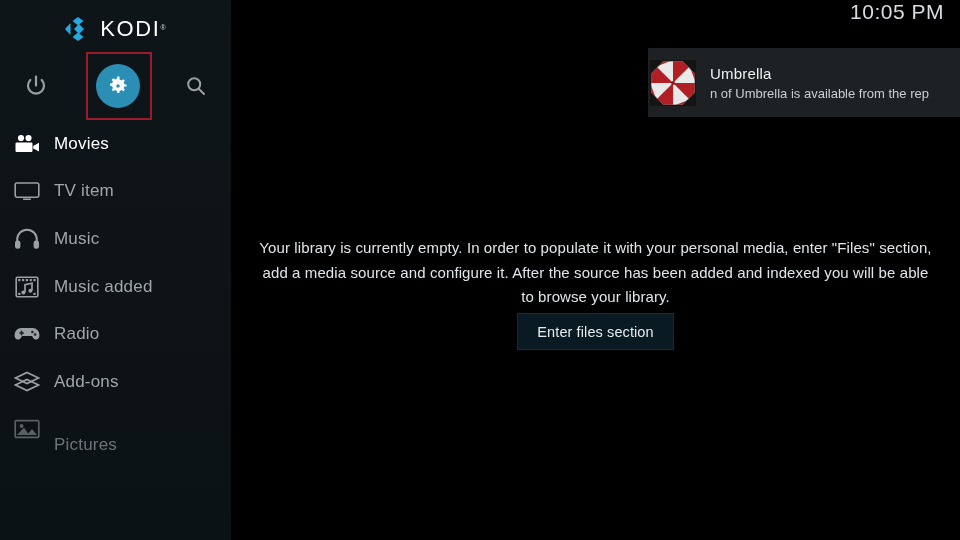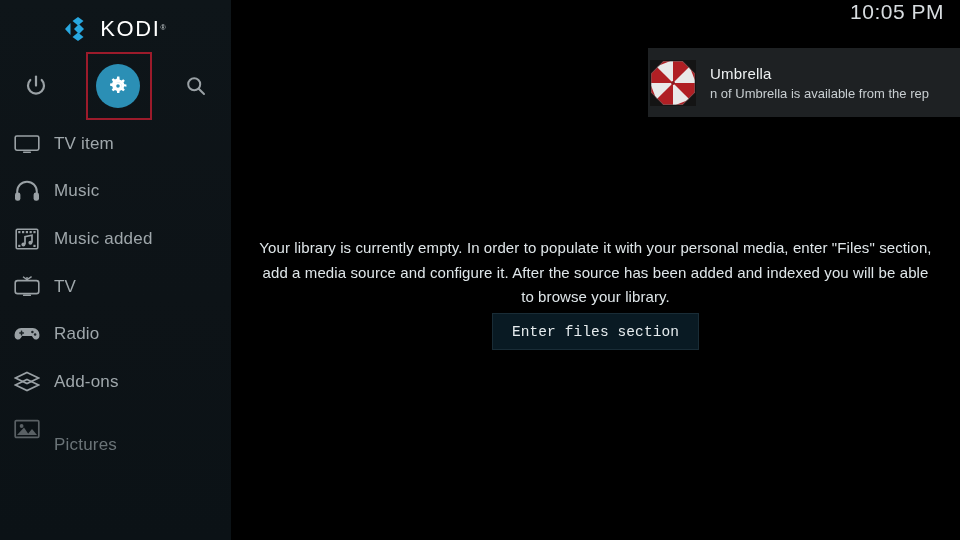--- a/index.html
+++ b/index.html
@@ -117,21 +117,21 @@
     position:absolute; left:231px; top:0; width:729px; height:540px;
     z-index:4; pointer-events:none;
   }
   #empty-msg {
     position:absolute; left:28px; top:236px; width:673px;
     text-align:center; color:#dfe6e9; font-size:15px; line-height:24.5px;
     letter-spacing:0.1px;
   }
   #empty-buttons {
     position:absolute; left:0; top:313px; width:729px;
-    display:flex; justify-content:center; gap:22px; pointer-events:auto;font-family:Liberation Mono, monospace;
+    display:flex; justify-content:center; gap:22px; pointer-events:auto;
   }
   .ebtn {
     height:37px; padding:0 19px;
     background:rgba(11,32,43,0.82);
     border:1px solid rgba(80,110,125,0.22);
     color:#e6ecee; font-size:14.5px;
     display:flex; align-items:center; justify-content:center;
     letter-spacing:0.1px;
   }
 </style>
@@ -217,20 +217,31 @@
           <circle cx="10.2" cy="10.2" r="6" fill="none" stroke="#9aa1a5" stroke-width="2"></circle>
           <path d="M14.7 14.7 L 20 20" stroke="#9aa1a5" stroke-width="2" stroke-linecap="round"></path>
         </svg>
       </div>
     </div>
 
     <div id="settings-hl"></div>
 
     <div id="menu">
 
+      <div class="menu-item selected">
+        <span class="menu-icon">
+          <svg width="26" height="20" viewBox="0 0 26 20">
+            <circle cx="7" cy="4" r="3.1" fill="#ffffff"></circle>
+            <circle cx="14.5" cy="4" r="3.1" fill="#ffffff"></circle>
+            <rect x="1.5" y="8.5" width="17" height="9.5" rx="1.2" fill="#ffffff"></rect>
+            <polygon points="19.2,12 25,8.8 25,17.6 19.2,14.4" fill="#ffffff"></polygon>
+          </svg>
+        </span>
+        <span class="menu-label">Movies</span>
+      </div>
 
       <div class="menu-item">
         <span class="menu-icon">
           <svg width="26" height="20" viewBox="0 0 26 20">
             <rect x="1.2" y="2" width="23.6" height="14.2" rx="1.6" fill="none" stroke="#9aa1a5" stroke-width="1.6"></rect>
             <rect x="9" y="17.4" width="8" height="1.5" rx="0.6" fill="#9aa1a5"></rect>
           </svg>
         </span>
         <span class="menu-label">TV item</span>
       </div>
@@ -260,31 +271,20 @@
               <rect x="18.4" y="16.8" width="2.2" height="2.2"></rect>
             </g>
             <path d="M10 16.2 V 8.6 L 17 7.2 V 14.6" fill="none" stroke="#9aa1a5" stroke-width="1.7"></path>
             <circle cx="8.4" cy="16.4" r="2" fill="#9aa1a5"></circle>
             <circle cx="15.4" cy="14.8" r="2" fill="#9aa1a5"></circle>
           </svg>
         </span>
         <span class="menu-label">Music added</span>
       </div>
 
-      <div class="menu-item">
-        <span class="menu-icon">
-          <svg width="26" height="22" viewBox="0 0 26 22">
-            <path d="M13 4.2 L 13 1" stroke="#9aa1a5" stroke-width="1.4"></path>
-            <path d="M9 0.8 L 13 3.6 L 17.6 0.6" fill="none" stroke="#9aa1a5" stroke-width="1.3"></path>
-            <rect x="1.2" y="4.6" width="23.6" height="13" rx="2.4" fill="none" stroke="#9aa1a5" stroke-width="1.6"></rect>
-            <rect x="9" y="18.6" width="8" height="1.5" rx="0.6" fill="#9aa1a5"></rect>
-          </svg>
-        </span>
-        <span class="menu-label">TV</span>
-      </div>
 
 
       <div class="menu-item">
         <span class="menu-icon">
           <svg width="26" height="18" viewBox="0 0 26 18">
             <path d="M7.2 3 h 11.6 a 6.6 6.6 0 0 1 6.6 6.6 v 1.6 a 3.4 3.4 0 0 1 -6.2 1.9 l -1.3 -2 h -9.8 l -1.3 2 A 3.4 3.4 0 0 1 0.6 11.2 V 9.6 A 6.6 6.6 0 0 1 7.2 3 z" fill="#9aa1a5"></path>
             <rect x="5.1" y="7.2" width="5" height="1.5" rx="0.6" fill="#1b2226"></rect>
             <rect x="6.8" y="5.5" width="1.5" height="5" rx="0.6" fill="#1b2226"></rect>
             <circle cx="18.4" cy="7.1" r="1.25" fill="#1b2226"></circle>
             <circle cx="21.1" cy="9.4" r="1.25" fill="#1b2226"></circle>

